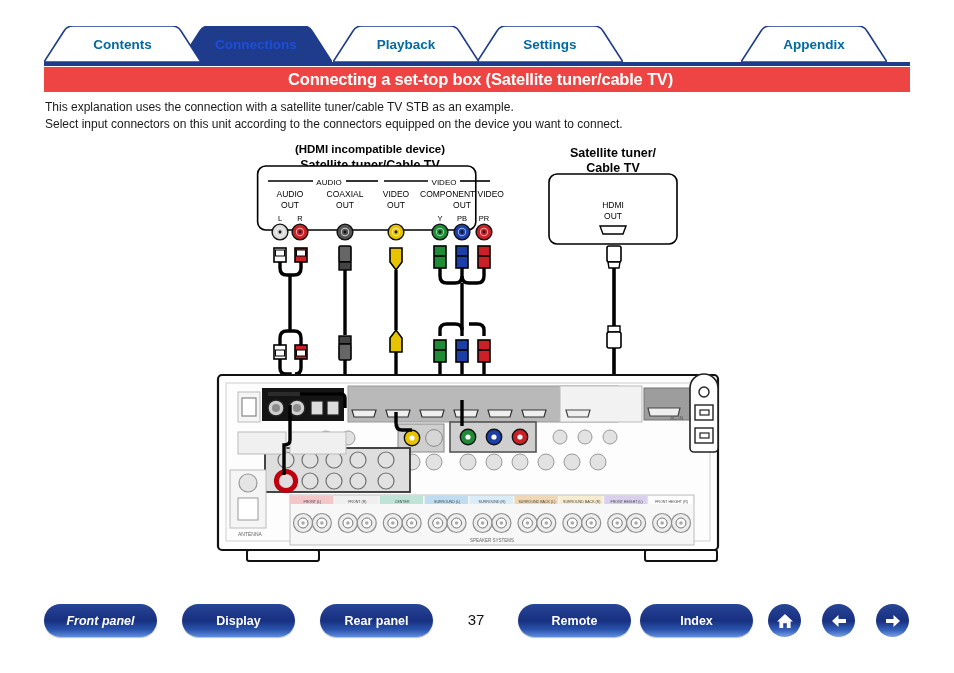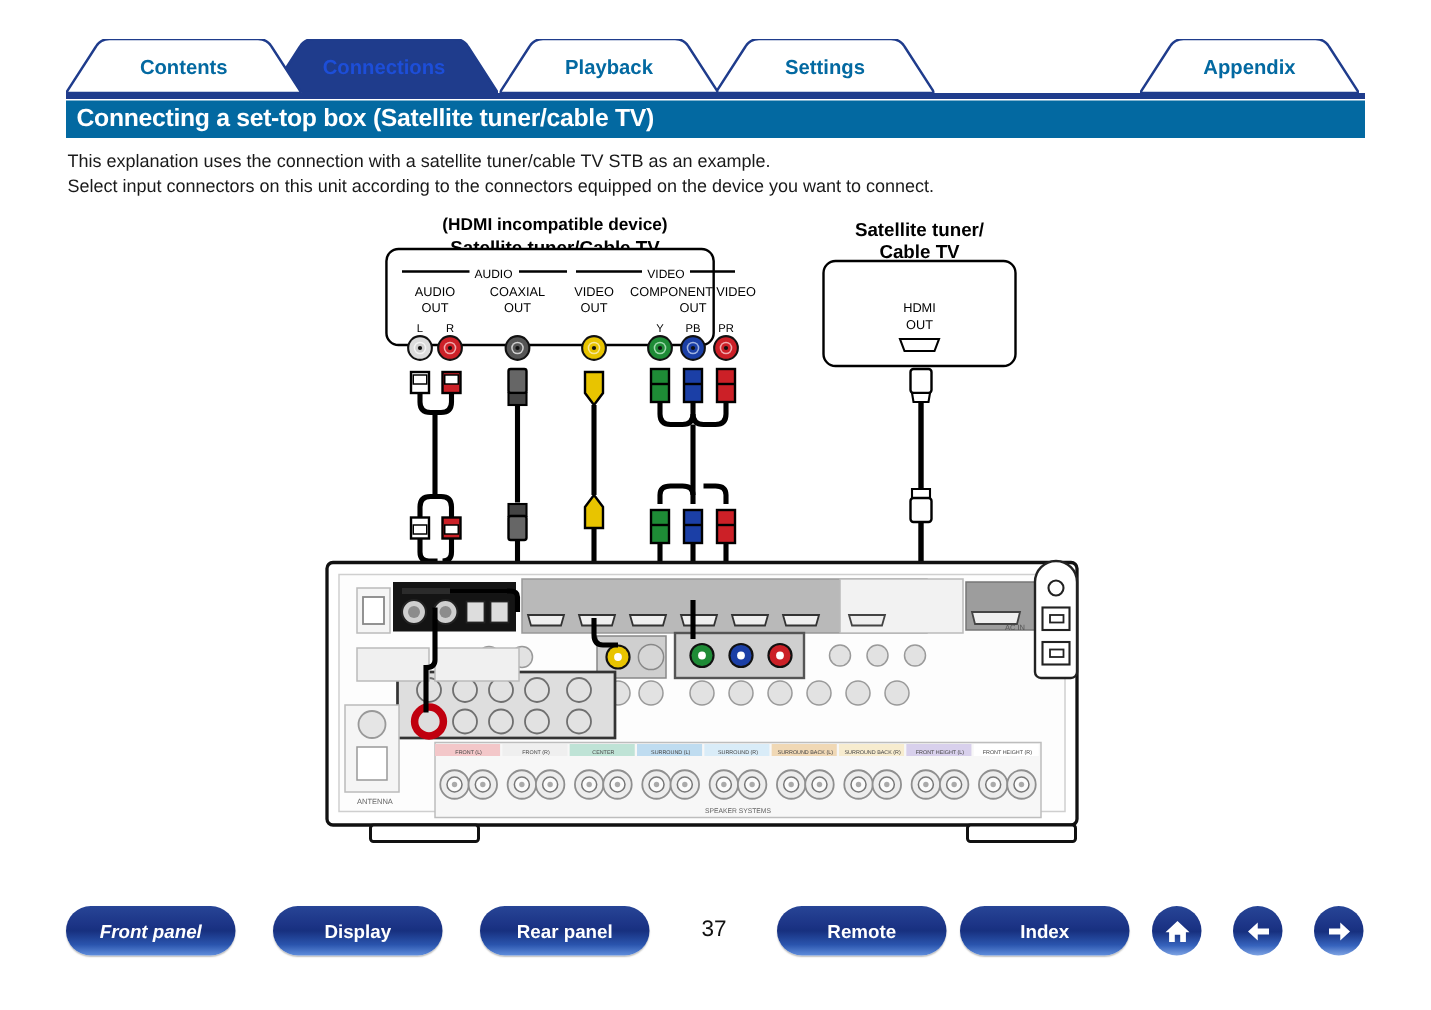--- a/index.html
+++ b/index.html
@@ -16,21 +16,21 @@
     font-size:13.5px;font-weight:bold;color:#0369a1;
     box-sizing:border-box;
   }
   .tab .tlabel{position:relative;z-index:3;pointer-events:none;}
   .tab .shape{position:absolute;inset:0;z-index:1;}
   .tab.active{color:#1d4ed8;}
   #tabrule{position:absolute;left:44px;top:62px;width:866px;height:4px;background:#1f3c8c;}
   
   #titlebar{
     position:absolute;left:44px;top:67px;width:866px;height:25px;
-    background:#0369a1;display:flex;align-items:center;
+    background:#ef4444;display:flex;align-items:center;justify-content:center;
   }
   #titlebar .ttext{
     color:#ffffff;font-size:16.5px;font-weight:bold;padding-left:7px;
     letter-spacing:-0.2px;white-space:nowrap;
   }
   
   #introtext{position:absolute;left:45px;top:99px;width:870px;font-size:12px;line-height:17px;color:#1a1a1a;}
   
   #diagram{position:absolute;left:0;top:140px;width:954px;height:430px;}
   
@@ -72,21 +72,21 @@
         <path d="M0,36 L20,5 Q23,0 29,0 L117,0 Q123,0 126,5 L146,36 Z" fill="#ffffff" stroke="#1f3c8c" stroke-width="1.6"></path>
       </svg>
       <span class="tlabel">Playback</span>
     </div>
     <div class="tab" style="left: 433px; width: 146px; z-index: 7;">
       <svg class="shape" width="146" height="36" viewBox="0 0 146 36">
         <path d="M0,36 L20,5 Q23,0 29,0 L117,0 Q123,0 126,5 L146,36 Z" fill="#ffffff" stroke="#1f3c8c" stroke-width="1.6"></path>
       </svg>
       <span class="tlabel">Settings</span>
     </div>
-    <div class="tab" style="left: 716px; width: 146px; z-index: 5;">
+    <div class="tab" style="left: 697px; width: 146px; z-index: 5;">
       <svg class="shape" width="146" height="36" viewBox="0 0 146 36">
         <path d="M0,36 L20,5 Q23,0 29,0 L117,0 Q123,0 126,5 L146,36 Z" fill="#ffffff" stroke="#1f3c8c" stroke-width="1.6"></path>
       </svg>
       <span class="tlabel">Appendix</span>
     </div>
   </div>
 <div id="tabrule"></div>
 
 <div id="titlebar">
   <span class="ttext">Connecting a set-top box (Satellite tuner/cable TV)</span>

